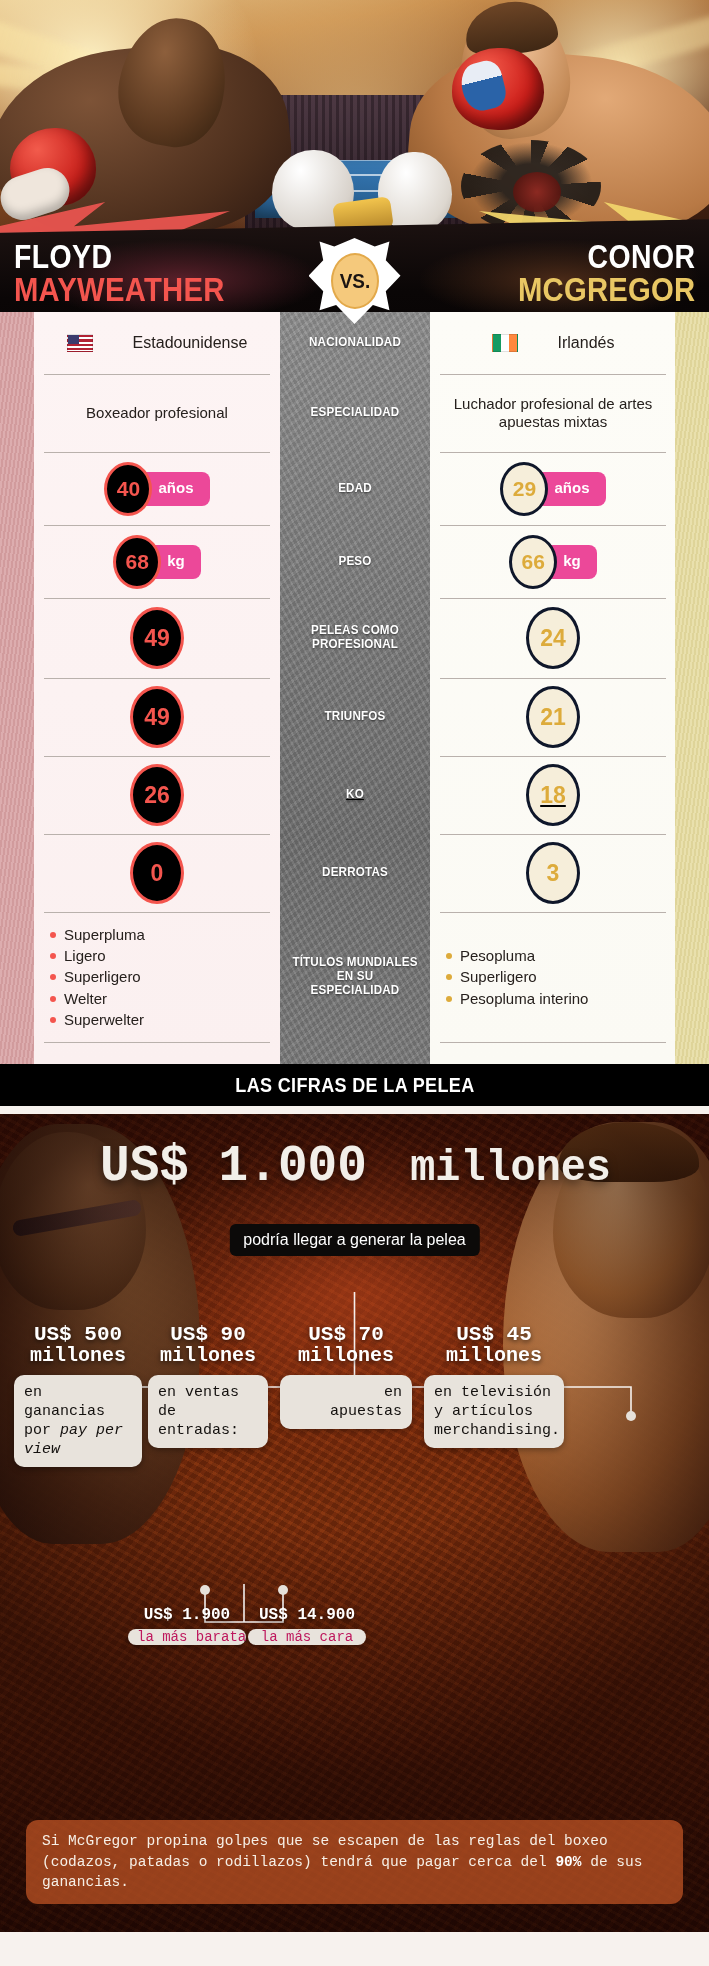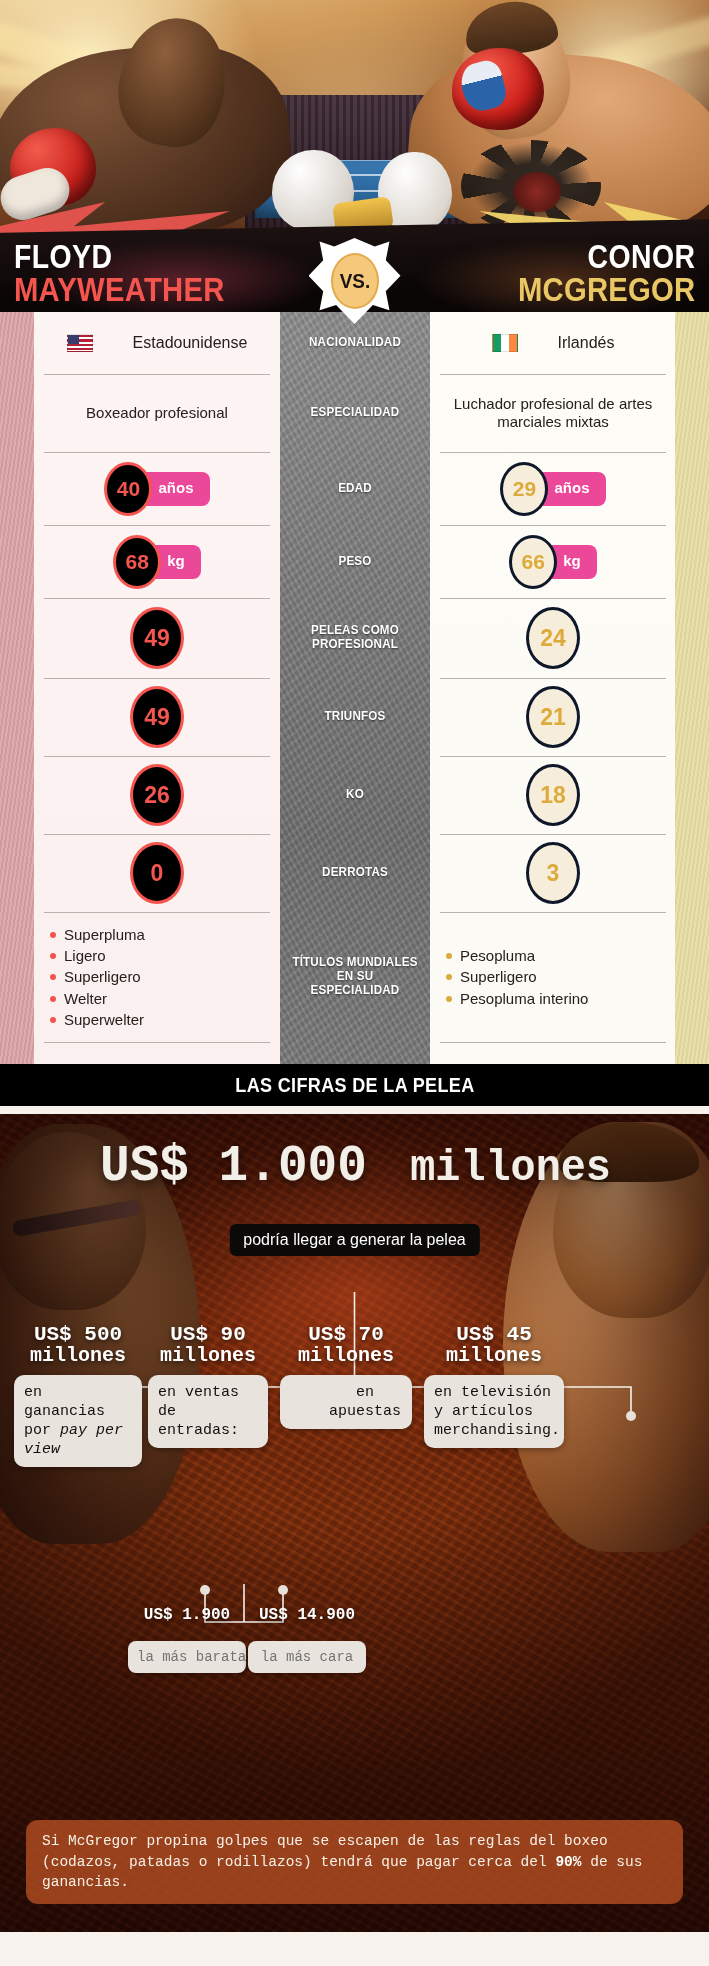--- a/index.html
+++ b/index.html
@@ -330,30 +330,30 @@
   .amt-col { position:absolute; text-align:center; color:#fff; }
   .amt-label {
     font-size:21px; font-weight:700; line-height:1.04; text-shadow:0 2px 5px rgba(0,0,0,.6);
   }
   .amt-label .m { display:block; font-size:20px; }
   .desc-box {
     background:#e8e3dc; color:#14110f; border-radius:10px; padding:8px 10px;
     font-size:15px; line-height:1.28; margin-top:8px; text-align:left;
     box-shadow:0 2px 6px rgba(0,0,0,.35);
   }
-  .desc-box.center { text-align:center;padding-left:48px; }
+  .desc-box.center { text-align:right;padding-left:48px; }
   .desc-box em { font-style:italic; }
 
   .ticket-amt { position:absolute; text-align:center; color:#fff; }
   .ticket-amt .t {
     font-size:16px; font-weight:700; text-shadow:0 2px 5px rgba(0,0,0,.6); white-space:nowrap;
   }
   .ticket-amt .b {
-    margin-top:17px; background:#e8e3dc; color:#737373; border-radius:8px;
-    padding:8px 9px; font-size:14px; white-space:nowrap;
+    margin-top:5px; background:#e8e3dc; color:#be185d; border-radius:8px;
+    padding:0 9px; font-size:14px; white-space:nowrap;
     box-shadow:0 2px 6px rgba(0,0,0,.35);
   }
 
   .footnote {
     position:absolute; left:26px; right:26px; bottom:28px;
     background:rgba(196,86,37,.72); border-radius:12px;
     padding:11px 16px; color:#f6efe6; font-size:14.5px; line-height:1.42;
   }
   .footnote b { font-weight:700; color:#ffffff; }
 </style>
@@ -429,21 +429,21 @@
               <span class="txt">Irlandés</span>
             </div>
           </div>
         </div>
         <div class="row" style="height: 78px;">
           <div class="cell-l">
             <span>Boxeador profesional</span>
           </div>
           <div class="cell-c">ESPECIALIDAD</div>
           <div class="cell-r">
-            <span>Luchador profesional de artes marciales mixtas</span>
+            <span>Luchador profesional de artes apuestas mixtas</span>
           </div>
         </div>
         <div class="row" style="height: 73px;">
           <div class="cell-l">
             <div class="badge-wrap">
               <div class="circ red">40</div>
               <div class="pill">años</div>
             </div>
           </div>
           <div class="cell-c">EDAD</div>
@@ -488,21 +488,21 @@
               <div class="circ red big">49</div>
             </div>
           </div>
           <div class="cell-c">TRIUNFOS</div>
           <div class="cell-r">
             <div class="badge-wrap">
               <div class="circ gold big">21</div>
             </div>
           </div>
         </div>
-        <div class="row" style="height: 78px;">
+        <div class="row" style="height: 78px; text-decoration: underline;">
           <div class="cell-l">
             <div class="badge-wrap">
               <div class="circ red big">26</div>
             </div>
           </div>
           <div class="cell-c">KO</div>
           <div class="cell-r">
             <div class="badge-wrap">
               <div class="circ gold big">18</div>
             </div>

